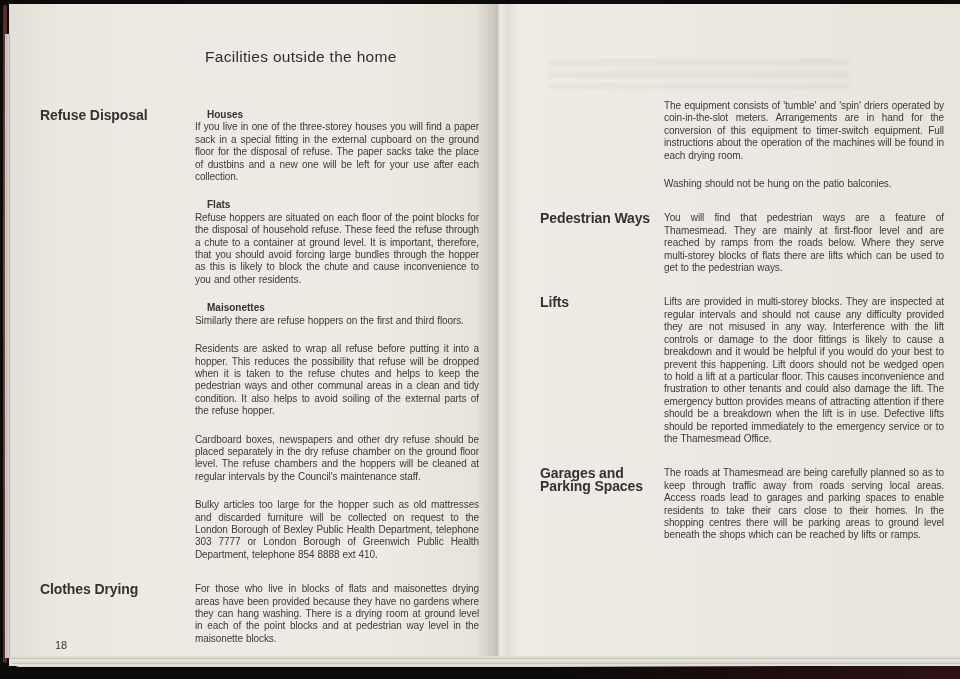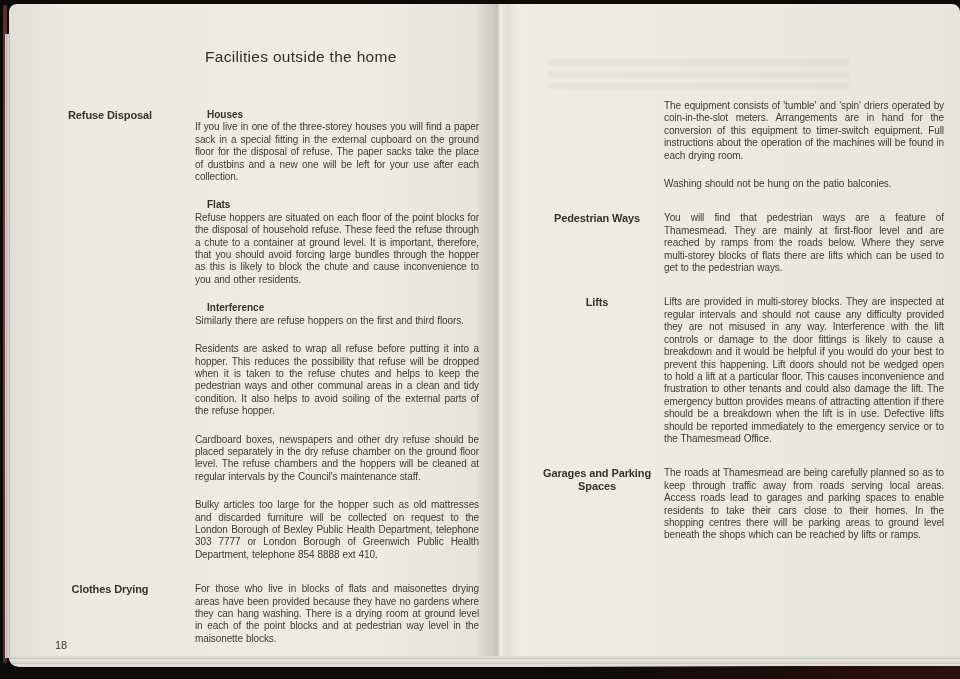--- a/index.html
+++ b/index.html
@@ -14,21 +14,20 @@
   .cover-edge{
     position:absolute;left:3px;top:5px;bottom:16px;width:4px;
     background:linear-gradient(180deg,#5d2b2d,#7a393a 40%,#5a2a2c);
     border-radius:2px;
   }
   .book{
     position:absolute;left:9px;top:4px;right:0;bottom:13px;
     background:
       linear-gradient(90deg,#e2dfd6 0%,#ece9e2 6%,#eeebe4 38%,#e6e3da 49.2%,#dedbd2 50.6%,#efece5 53%,#ebe8e1 82%,#e7e4db 100%),
       #eae7e0;
-    border-radius: 8px;
   }
   
   .gutter{
     position:absolute;top:0;bottom:0;left:466px;width:44px;
     background:linear-gradient(90deg,rgba(0,0,0,0) 0%,rgba(60,55,45,0.10) 40%,rgba(60,50,40,0.18) 50%,rgba(255,255,255,0.35) 58%,rgba(60,55,45,0.06) 75%,rgba(0,0,0,0) 100%);
   }
   
   .page-stack{
     position:absolute;left:0;right:0;bottom:-1px;height:11px;
     background:repeating-linear-gradient(180deg,#dcd9d0 0 2px,#c8c5bc 2px 3px,#e4e1d8 3px 5px);
@@ -60,22 +59,22 @@
 
   .section{display:flex;align-items:flex-start;}
   .section + .section{margin-top:22px;}
 
   .content-left .label-cell{width:155px;padding-right:15px;box-sizing:border-box;}
   .content-left .body-cell{width:284px;}
   .content-right .label-cell{width:124px;padding-right:10px;box-sizing:border-box;}
   .content-right .body-cell{width:280px;}
 
   .margin-label{
-    font-size:11px;font-weight:bold;color:#323230;
-    text-align:center;line-height:12.4px;letter-spacing:-0.1px;
+    font-size:14px;font-weight:bold;color:#323230;
+    text-align:left;line-height:12.4px;letter-spacing:-0.1px;
   }
   .block + .block{margin-top:16px;}
   .block-heading{
     font-size:10px;font-weight:bold;color:#323230;line-height:12.4px;padding-left:12px;
   }
   .para{
     font-size:10px;color:#3b3b38;line-height:12.4px;
     text-align:justify;letter-spacing:-0.1px;word-spacing:0.4px;
   }
   
@@ -106,21 +105,21 @@
       <div class="body-cell">
         <div class="block">
           <div class="block-heading">Houses</div>
           <div class="para">If you live in one of the three-storey houses you will find a paper sack in a special fitting in the external cupboard on the ground floor for the disposal of refuse. The paper sacks take the place of dustbins and a new one will be left for your use after each collection.</div>
         </div>
         <div class="block">
           <div class="block-heading">Flats</div>
           <div class="para">Refuse hoppers are situated on each floor of the point blocks for the disposal of household refuse. These feed the refuse through a chute to a container at ground level. It is important, therefore, that you should avoid forcing large bundles through the hopper as this is likely to block the chute and cause inconvenience to you and other residents.</div>
         </div>
         <div class="block">
-          <div class="block-heading">Interference</div>
+          <div class="block-heading">Maisonettes</div>
           <div class="para">Similarly there are refuse hoppers on the first and third floors.</div>
         </div>
         <div class="block">
           <div class="para">Residents are asked to wrap all refuse before putting it into a hopper. This reduces the possibility that refuse will be dropped when it is taken to the refuse chutes and helps to keep the pedestrian ways and other communal areas in a clean and tidy condition. It also helps to avoid soiling of the external parts of the refuse hopper.</div>
         </div>
         <div class="block">
           <div class="para">Cardboard boxes, newspapers and other dry refuse should be placed separately in the dry refuse chamber on the ground floor level. The refuse chambers and the hoppers will be cleaned at regular intervals by the Council's maintenance staff.</div>
         </div>
         <div class="block">
           <div class="para">Bulky articles too large for the hopper such as old mattresses and discarded furniture will be collected on request to the London Borough of Bexley Public Health Department, telephone 303 7777 or London Borough of Greenwich Public Health Department, telephone 854 8888 ext 410.</div>

